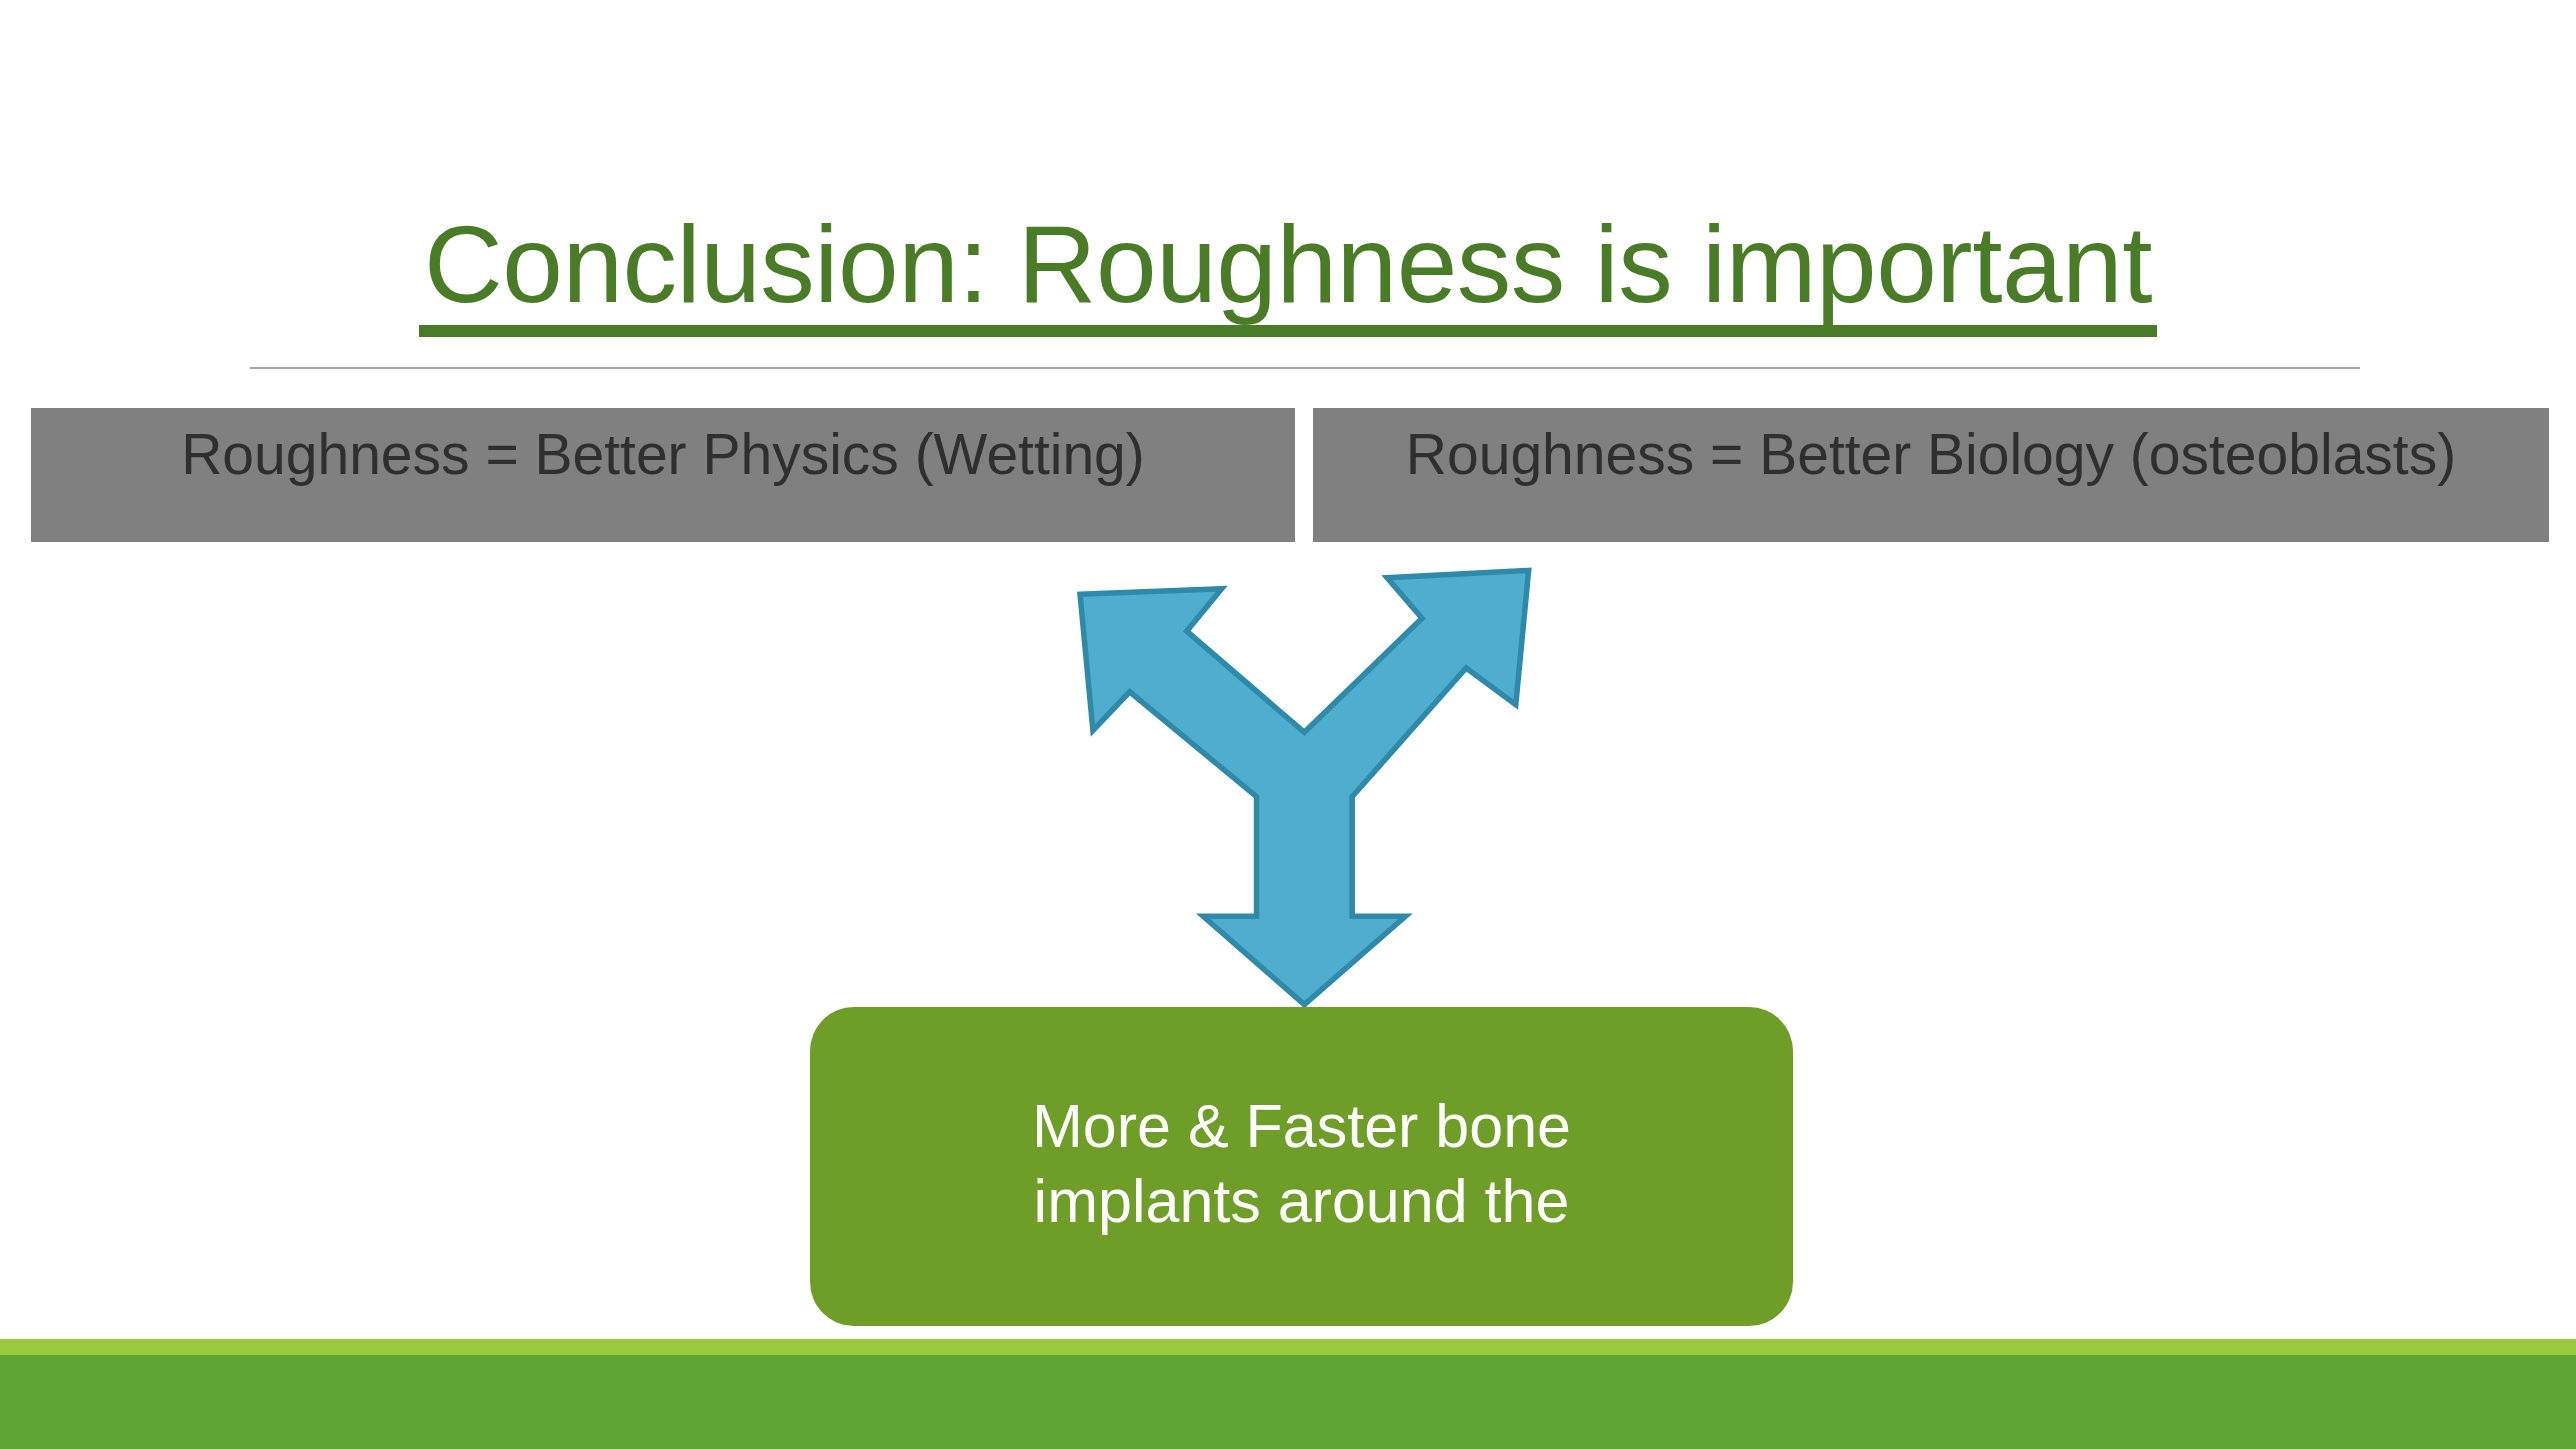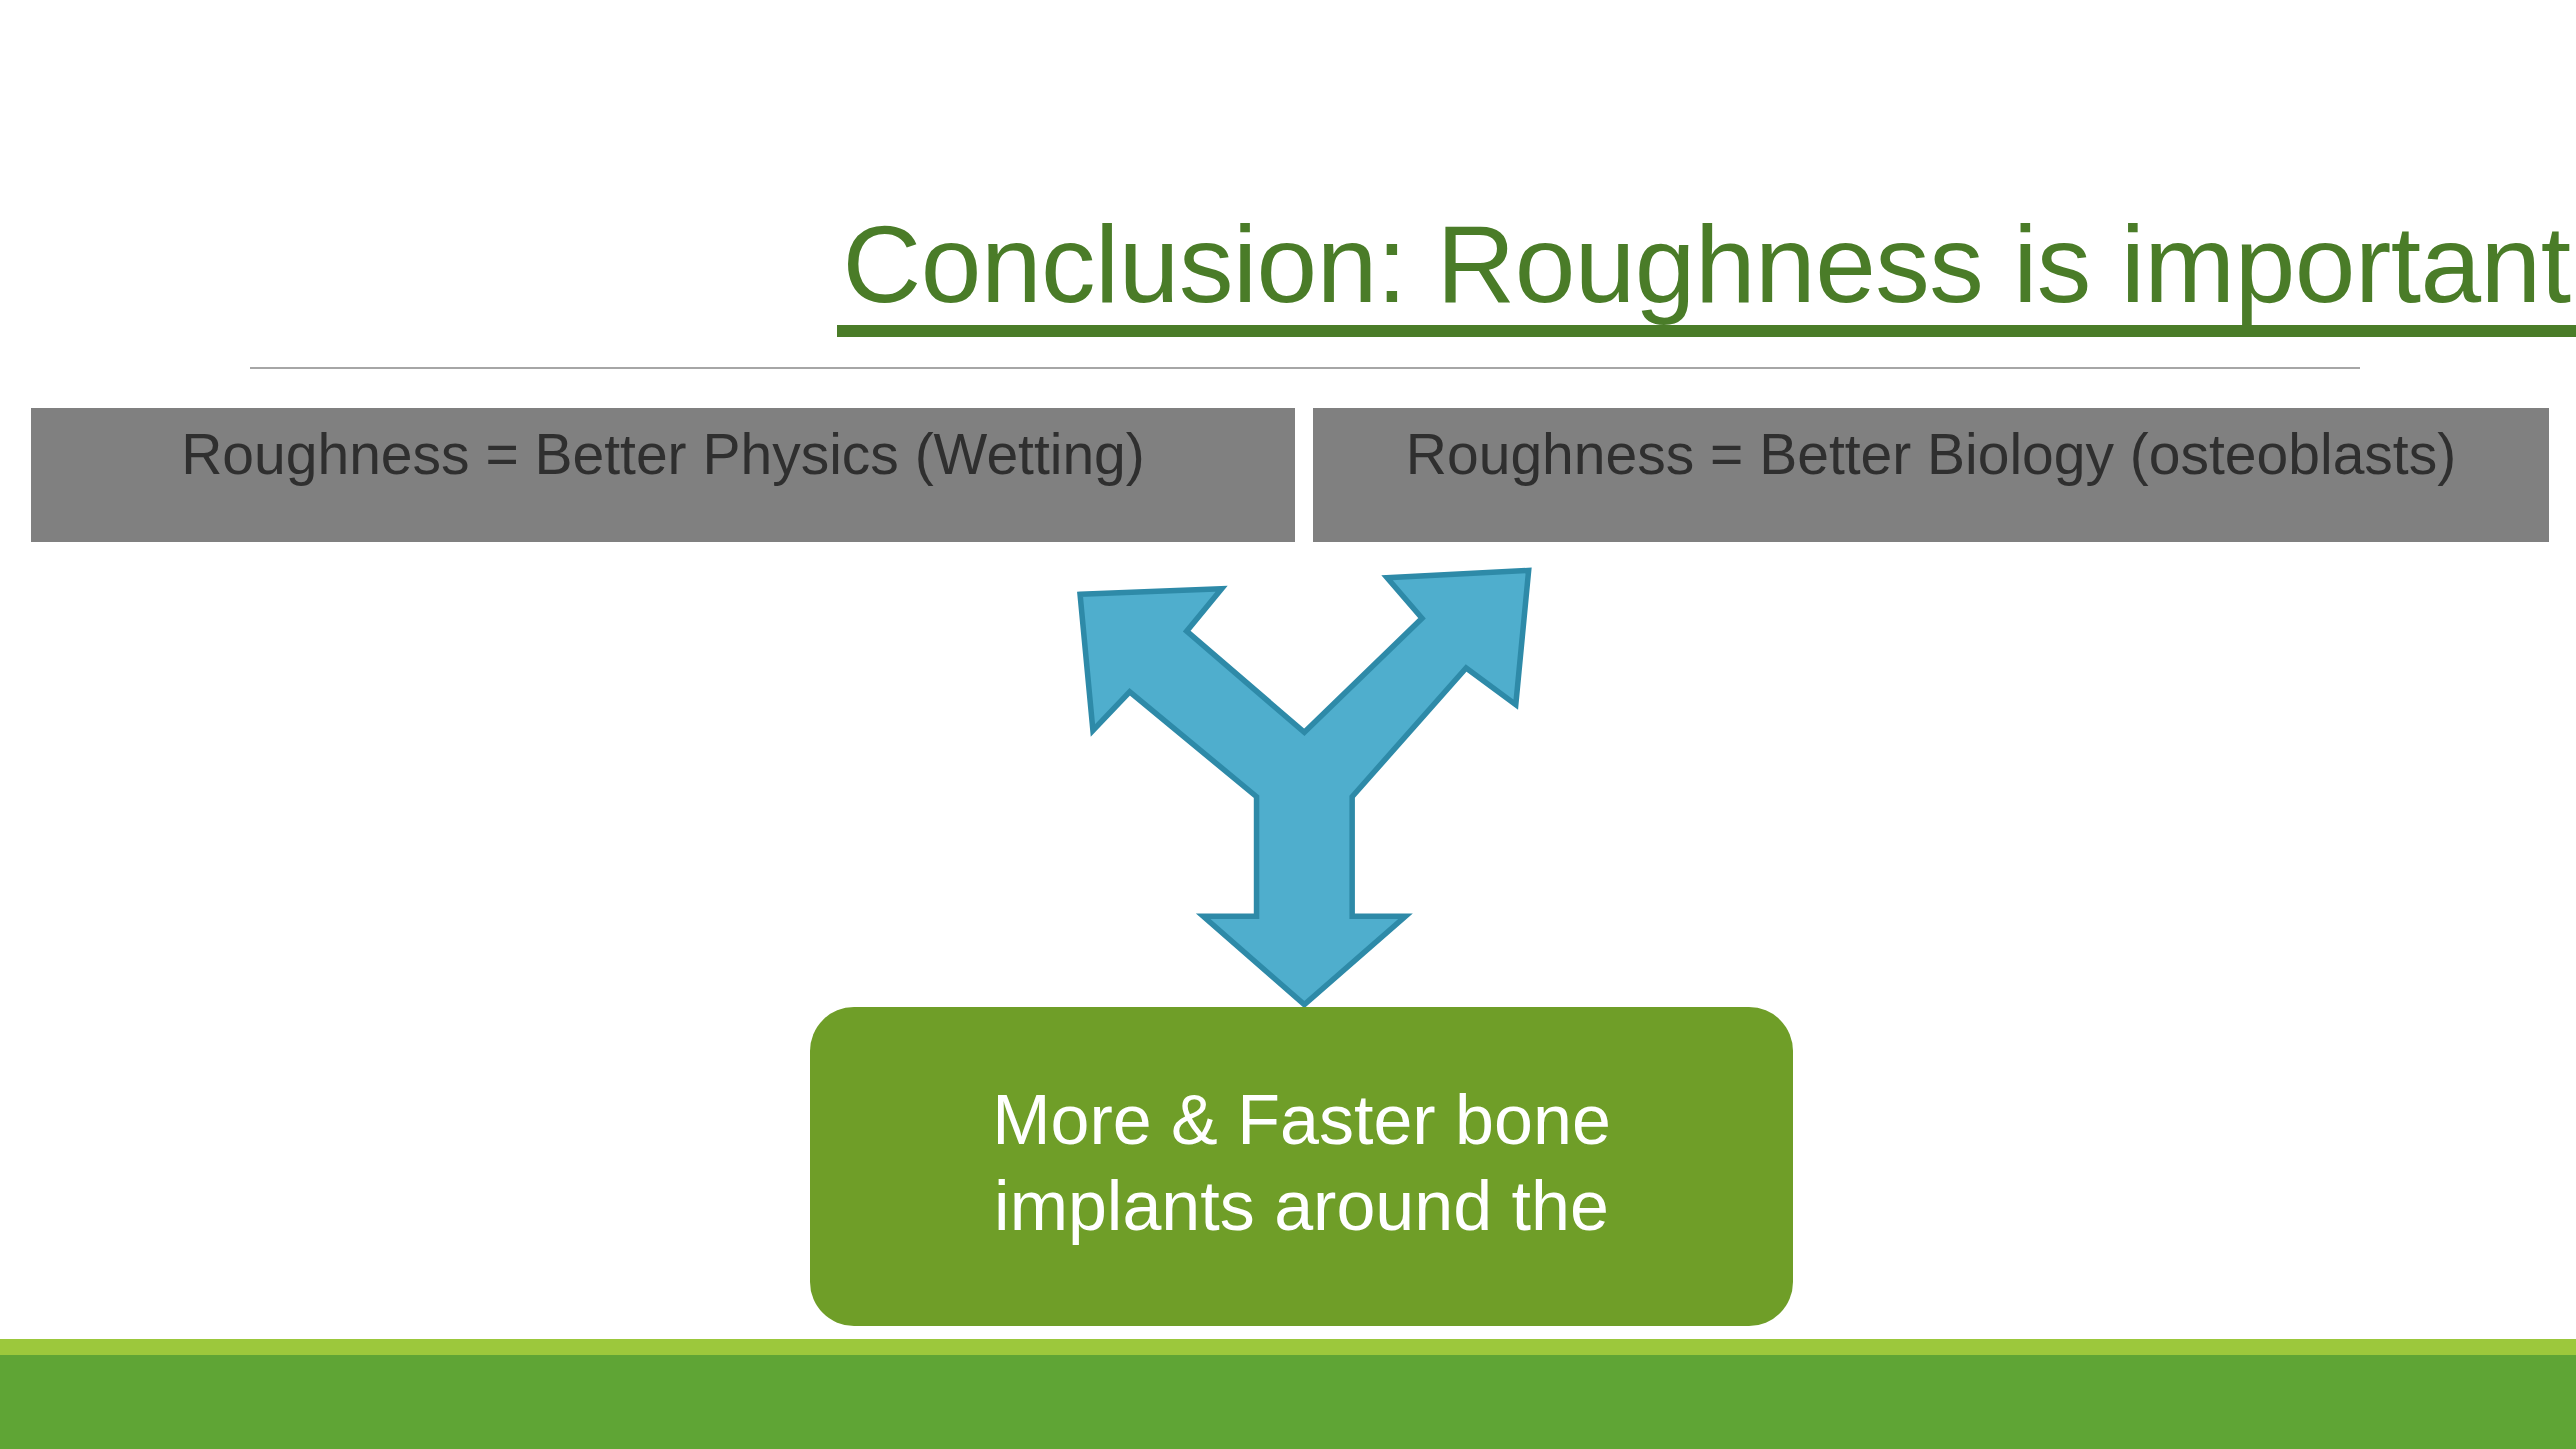--- a/index.html
+++ b/index.html
@@ -18,21 +18,21 @@
     background: #ffffff;
     overflow: hidden;
   }
 
   
   #title-block {
     position: absolute;
     left: 0;
     top: 210px;
     width: 2576px;
-    text-align: right;
+    text-align: center;
   }
   #slide-title {
     display: inline-block;
     font-family: "Liberation Sans", sans-serif;
     font-size: 109px;
     line-height: 1.0;
     font-weight: 400;
     color: #4A7C28;
     letter-spacing: -0.5px;
     white-space: nowrap;
@@ -80,21 +80,21 @@
   
   #result-box {
     position: absolute;
     left: 810px;
     top: 1007px;
     width: 983px;
     height: 319px;
     background: #6F9E28;
     border-radius: 44px;
     color: #ffffff;
-    font-size: 70px;
+    font-size: 61px;
     line-height: 1.22;
     display: flex;
     flex-direction: column;
     align-items: center;
     justify-content: center;
     text-align: center;
     box-sizing: border-box;
     padding: 7.4px 37px 13px 37px;
   }
   #result-box .line { display: block; }

